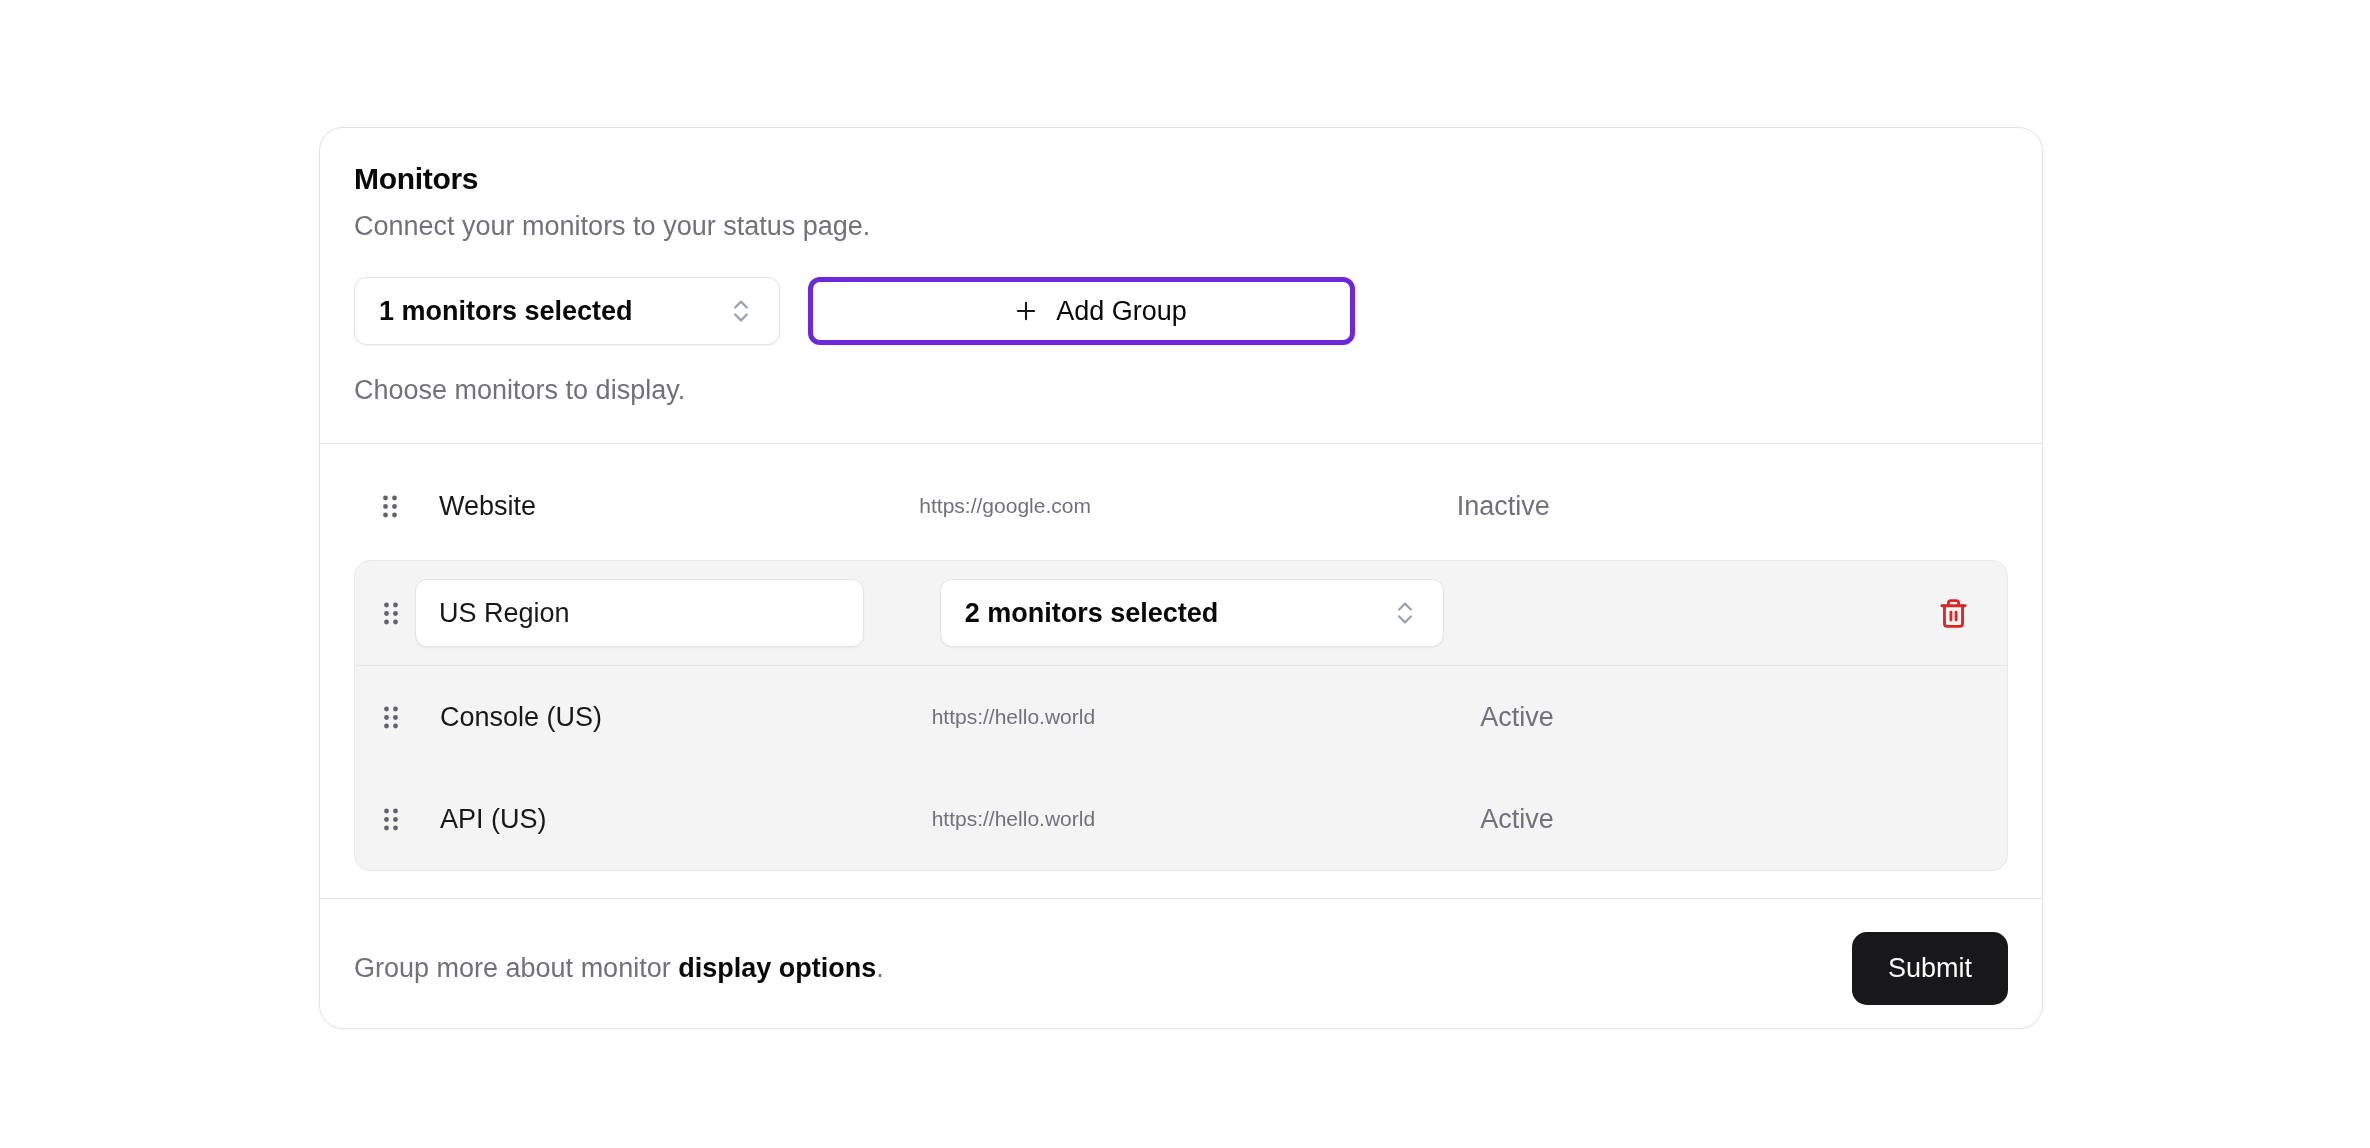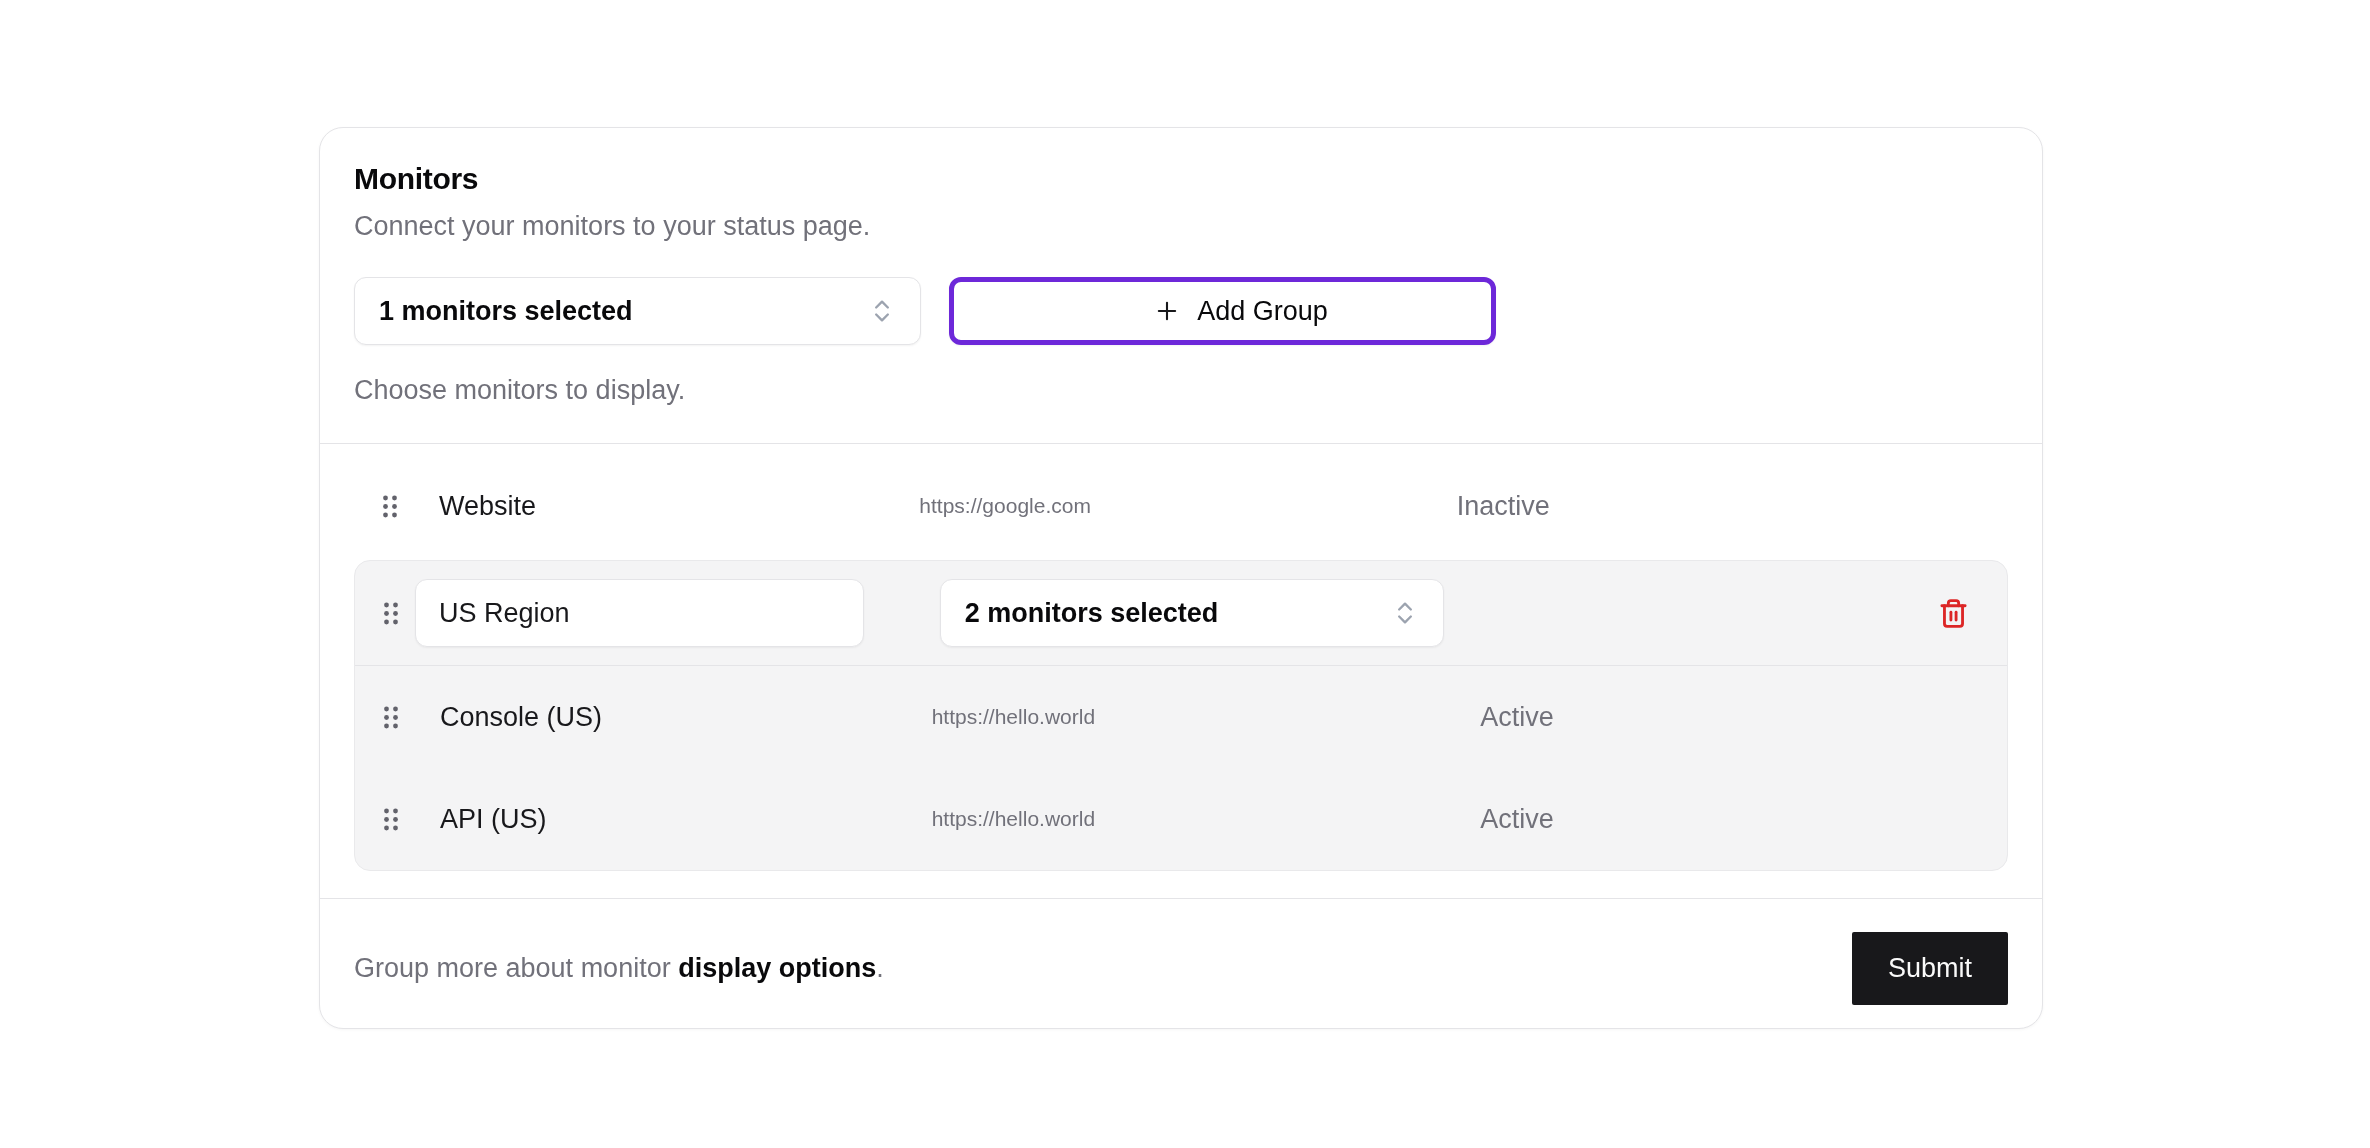--- a/index.html
+++ b/index.html
@@ -19,21 +19,21 @@
     border-radius: 24px;
     box-shadow: 0 1px 3px rgba(0,0,0,0.04);
     overflow: hidden;
   }
   
   .card-header { padding: 32px 34px 36px; border-bottom: 1px solid #e4e4e7; }
   .card-title { font-size: 30px; line-height: 38px; font-weight: 700; letter-spacing: -0.01em; color: #09090b; }
   .card-subtitle { margin-top: 11px; font-size: 27px; line-height: 34px; color: #71717a; }
   .controls-row { margin-top: 34px; display: flex; gap: 28px; }
   .select-box {
-    width: 567px; height: 68px;
+    width: 426px; height: 68px;
     display: flex; align-items: center; justify-content: space-between;
     padding: 0 24px;
     background: #ffffff;
     border: 1px solid #e4e4e7; border-radius: 12px;
     box-shadow: 0 1px 2px rgba(0,0,0,0.05);
     font-size: 27px; font-weight: 600; color: #09090b;
     cursor: pointer;
   }
   .btn-outline {
     width: 547px; height: 68px;
@@ -98,21 +98,21 @@
   .card-footer {
     height: 139px;
     display: flex; align-items: center; justify-content: space-between;
     padding: 0 34px;
   }
   .footer-text { font-size: 27px; color: #71717a; }
   .footer-link { font-weight: 700; color: #09090b; cursor: pointer; }
   .btn-submit {
     min-width: 156px; height: 73px; padding: 0 23px;
     background: #18181b; color: #fafafa;
-    border: none; border-radius: 2px;
+    border: none; border-radius: 15px;
     font-family: inherit; font-size: 27px; font-weight: 500;
     cursor: pointer;
   }
   .icon { display: inline-flex; flex: none; }
 </style>
 </head>
 <body>
 
 <div class="card">
 

